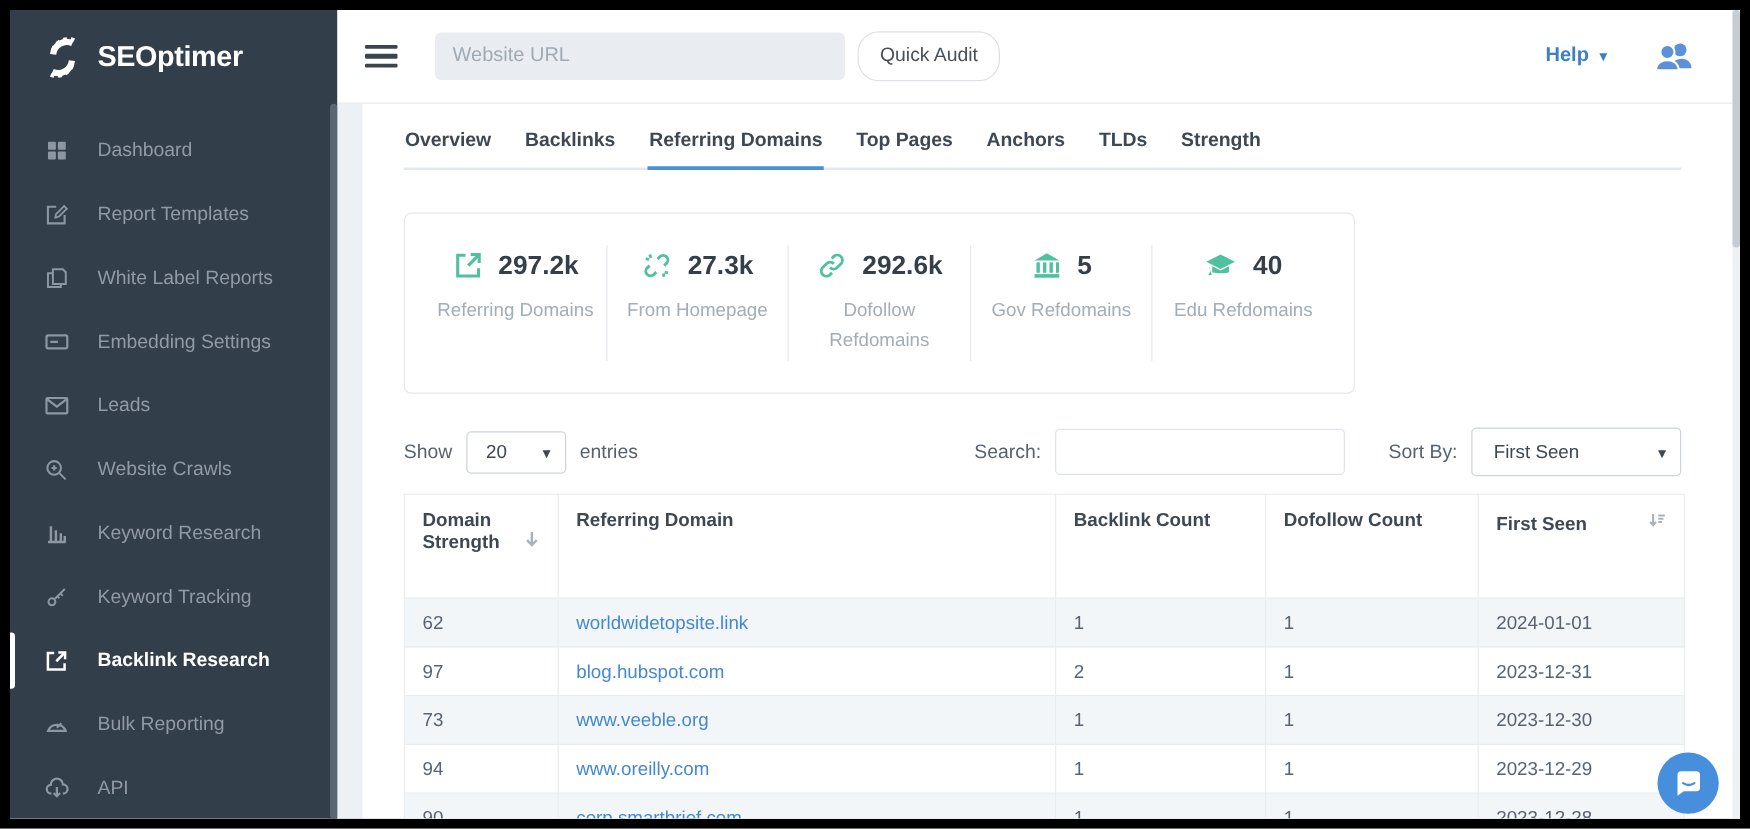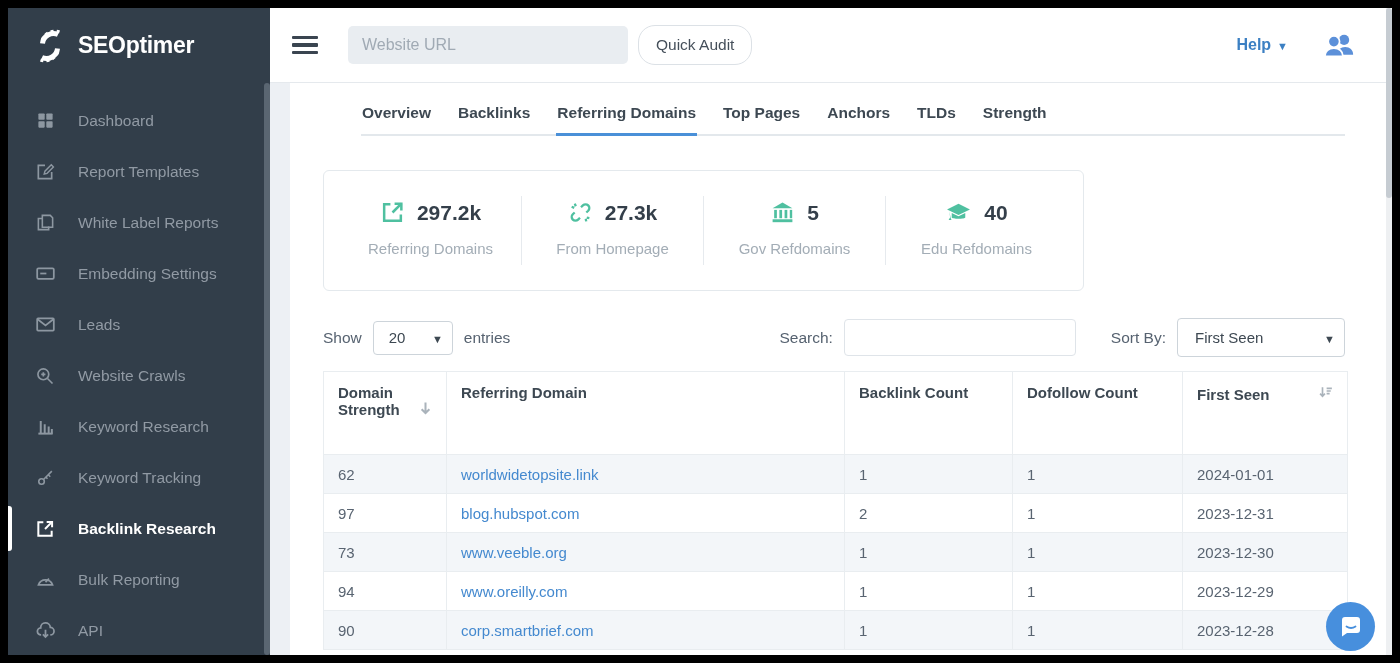--- a/index.html
+++ b/index.html
@@ -20,33 +20,33 @@
   .nav-item.active::before { content:""; position:absolute; left:0; top:3px; width:4px; height:45px; background:#fff; border-radius:0 3px 3px 0; }
 
   
   .main { flex:1; display:flex; flex-direction:column; position:relative; background:#edf0f4; overflow:hidden; }
   .page-scrollbar { position:absolute; right:0; top:0; bottom:0; width:6px; background:#eef0f2; z-index:5; }
   .page-scrollbar .thumb { width:6px; height:190px; background:#c6ccd2; border-radius:3px; }
 
   .topbar { height:75px; background:#fff; border-bottom:1px solid #e5e9ed; display:flex; align-items:center; padding:0 36px 0 22px; flex-shrink:0; }
   .hamburger { width:26px; display:flex; flex-direction:column; gap:4px; cursor:pointer; margin-right:30px; }
   .hamburger span { display:block; height:3.5px; background:#3a4550; border-radius:1px; }
-  .url-input { width:280px; height:38px; background:#e9edf1; border:none; border-radius:5px; padding:0 14px; font-size:16px; color:#3d4852; font-family:"Liberation Sans", sans-serif; }
+  .url-input { width:328px; height:38px; background:#e9edf1; border:none; border-radius:5px; padding:0 14px; font-size:16px; color:#3d4852; font-family:"Liberation Sans", sans-serif; }
   .url-input::placeholder { color:#a0aab4; }
   .quick-audit { margin-left:10px; height:40px; padding:0 17px; background:#fff; border:1px solid #dce1e6; border-radius:17px; font-size:15.5px; color:#454f5a; cursor:pointer; font-family:"Liberation Sans", sans-serif; }
   .topbar-right { margin-left:auto; display:flex; align-items:center; gap:34px; }
   .help-link { color:#3c80c3; font-weight:bold; font-size:16px; cursor:pointer; display:flex; align-items:center; gap:6px; }
   .help-caret { font-size:11px; transform:translateY(1px); }
   .users-btn { color:#5c90d9; cursor:pointer; display:flex; }
 
   .content { flex:1; overflow:hidden; position:relative; }
   .panel { margin-left:20px; background:#fff; height:100%; padding:15px 47px 0 33px; overflow:hidden; }
 
   
-  .tabs { display:flex; gap:25px; border-bottom:2px solid #e3e8ec;margin-left:38px; }
+  .tabs { display:flex; gap:25px; border-bottom:2px solid #e3e8ec; }
   .tab { font-size:15.5px; font-weight:bold; color:#3d4852; padding:6px 1px 11px; cursor:pointer; border-bottom:3px solid transparent; margin-bottom:-2px; white-space:nowrap; }
   .tab.active { border-bottom-color:#4a90d8; }
 
   
   .stats-card { margin-top:34px; width:761px; border:1px solid #e4e9ed; border-radius:6px; background:#fff; display:flex; padding:25px 16px; }
   .stat { flex:1; text-align:center; border-right:1px solid #e6eaee; padding:4px 8px; }
   .stat:last-child { border-right:none; }
   .stat-top { display:flex; align-items:center; justify-content:center; gap:12px; }
   .stat-top .sic { color:#4fc0a0; display:flex; }
   .stat-value { font-size:21px; font-weight:bold; color:#343f4a; }
@@ -286,20 +286,32 @@
                       <path d="M12.5 7l1.8-1.8a3.6 3.6 0 0 1 5.1 5.1L17.6 12"></path>
                       <path d="M11.5 17l-1.8 1.8a3.6 3.6 0 0 1-5.1-5.1L6.4 12"></path>
                       <path d="M3.5 6.5L6 7.5M6.5 3.5L7.5 6M17.5 20.5L17 18M20.5 17.5L18 17"></path>
                     </svg>
                 </span>
                 <span class="stat-value">27.3k</span>
               </div>
               <div class="stat-label">From Homepage</div>
             </div>
 
+            <div class="stat">
+              <div class="stat-top">
+                <span class="sic">
+                  <svg width="25" height="25" viewBox="0 0 24 24" fill="none" stroke="currentColor" stroke-width="2.2">
+                      <path d="M10.5 13.5a4 4 0 0 0 5.6 0l3.2-3.2a4 4 0 0 0-5.6-5.6l-1.8 1.8"></path>
+                      <path d="M13.5 10.5a4 4 0 0 0-5.6 0l-3.2 3.2a4 4 0 0 0 5.6 5.6l1.8-1.8"></path>
+                    </svg>
+                </span>
+                <span class="stat-value">292.6k</span>
+              </div>
+              <div class="stat-label">Dofollow Refdomains</div>
+            </div>
 
             <div class="stat">
               <div class="stat-top">
                 <span class="sic">
                   <svg width="25" height="25" viewBox="0 0 24 24" fill="currentColor">
                       <path d="M12 2.5L2.5 8h19z"></path>
                       <rect x="4" y="9.5" width="2.6" height="8"></rect>
                       <rect x="9" y="9.5" width="2.6" height="8"></rect>
                       <rect x="14" y="9.5" width="2.6" height="8"></rect>
                       <rect x="19" y="9.5" width="2.3" height="8"></rect>

